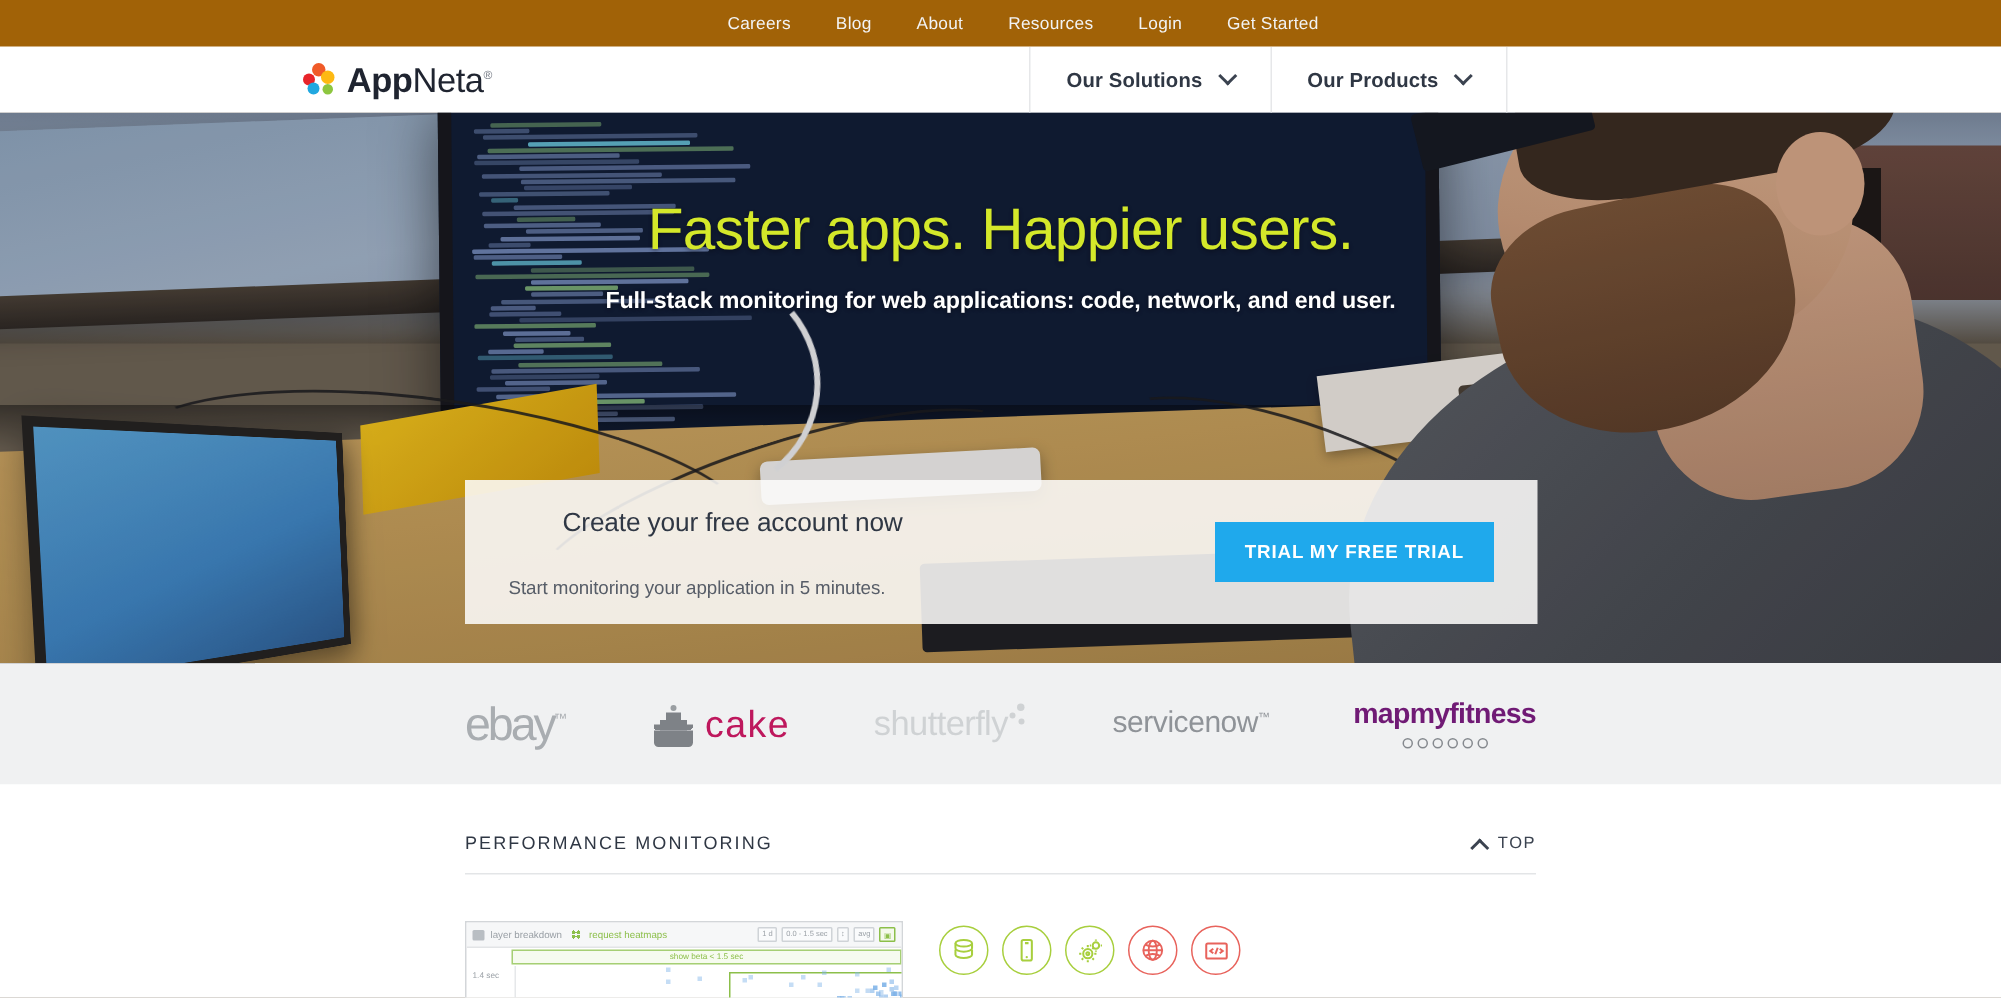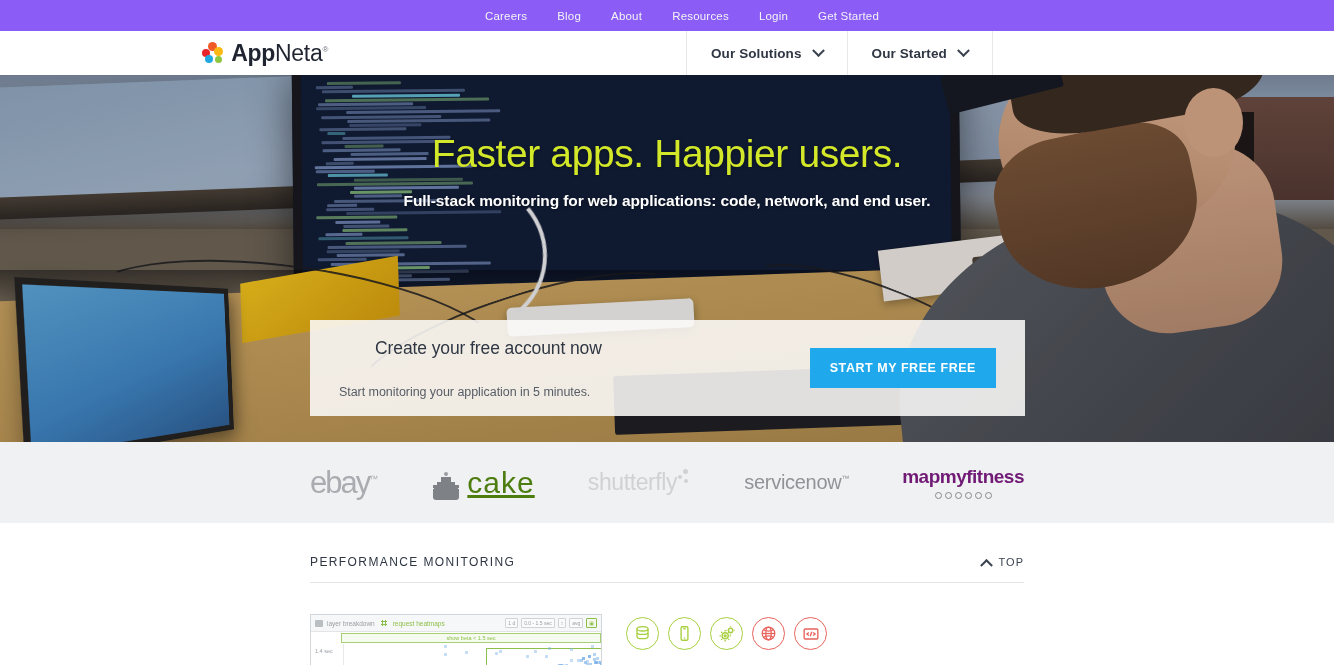--- a/index.html
+++ b/index.html
@@ -7,21 +7,21 @@
   body {
     font-family:"Liberation Sans", sans-serif;
     background:#ffffff;
     color:#3a3f4a;
     -webkit-font-smoothing:antialiased;
   }
 
   
   .topbar {
     height:31px;
-    background:#8b5cf6;
+    background:#a16207;
     display:flex;
     align-items:center;
     justify-content:center;
     position:relative;
   }
   .topbar-inner { display:flex; align-items:center; gap:30px; margin-left:30px; }
   .topbar a {
     color:#f2f3f4;
     font-size:11.5px;
     letter-spacing:.2px;
@@ -255,21 +255,21 @@
   .cake-b { position:absolute; background:#7e8287; }
   .cb1 { left:2px; bottom:0; width:26px; height:11px; border-radius:0 0 3px 3px; }
   .cb1::after { content:""; position:absolute; left:0; top:-4px; width:100%; height:6px;
     background:radial-gradient(circle at 12% 0,#7e8287 4px,transparent 4px),
                radial-gradient(circle at 37% 0,#7e8287 4px,transparent 4px),
                radial-gradient(circle at 62% 0,#7e8287 4px,transparent 4px),
                radial-gradient(circle at 87% 0,#7e8287 4px,transparent 4px); }
   .cb2 { left:6px; bottom:11px; width:18px; height:7px; }
   .cb3 { left:10px; bottom:18px; width:10px; height:5px; }
   .cb4 { left:13px; bottom:24px; width:4px; height:4px; border-radius:50%; background:#9a9ea2; }
-  .cake-word { font-size:30px; color:#4d7c0f; letter-spacing:1px;text-decoration:underline; }
+  .cake-word { font-size:25px; color:#be185d; letter-spacing:1px; }
 
   .lg-shutter { font-size:23px; color:#cfd2d4; letter-spacing:-.4px; position:relative; }
   .sf-dots { display:inline-block; position:relative; width:14px; height:18px; vertical-align:top; }
   .sf-dots i { position:absolute; border-radius:50%; background:#cfd2d4; }
   .sfd1 { width:5px;height:5px; left:6px; top:0px; }
   .sfd2 { width:4px;height:4px; left:1px; top:6px; }
   .sfd3 { width:4px;height:4px; left:7px; top:10px; }
 
   .lg-snow { font-size:20px; color:#8f9398; letter-spacing:-.3px; }
   .lg-snow b { font-weight:normal; }
@@ -380,21 +380,21 @@
       </span>
       <span class="logo-text"><b>App</b><span>Neta</span><span class="logo-tm">®</span></span>
     </div>
   </div>
   <div class="nav-items">
     <div class="nav-item">
       <span>Our Solutions</span>
       <span class="chev-d"></span>
     </div>
     <div class="nav-item">
-      <span>Our Started</span>
+      <span>Our Products</span>
       <span class="chev-d"></span>
     </div>
   </div>
 </div>
 
 <div class="hero">
   <div class="hero-photo">
     <div class="ph-wallback"></div>
     <div class="ph-brick"></div>
     <div class="ph-brickdark"></div>
@@ -491,21 +491,21 @@
   <div class="hero-content">
     <h1 class="hero-h1">Faster apps. Happier users.</h1>
     <p class="hero-sub">Full-stack monitoring for web applications: code, network, and end user.</p>
   </div>
 
   <div class="cta-box">
     <div class="cta-text">
       <h3>Create your free account now</h3>
       <p>Start monitoring your application in 5 minutes.</p>
     </div>
-    <button class="cta-btn">START MY FREE FREE</button>
+    <button class="cta-btn">TRIAL MY FREE TRIAL</button>
   </div>
 </div>
 
 <div class="logostrip">
   <div class="logostrip-inner">
     <div class="cust">
       <span class="lg-ebay"><span>ebay</span><sup>™</sup></span>
     </div>
 
     <div class="cust lg-cake">

